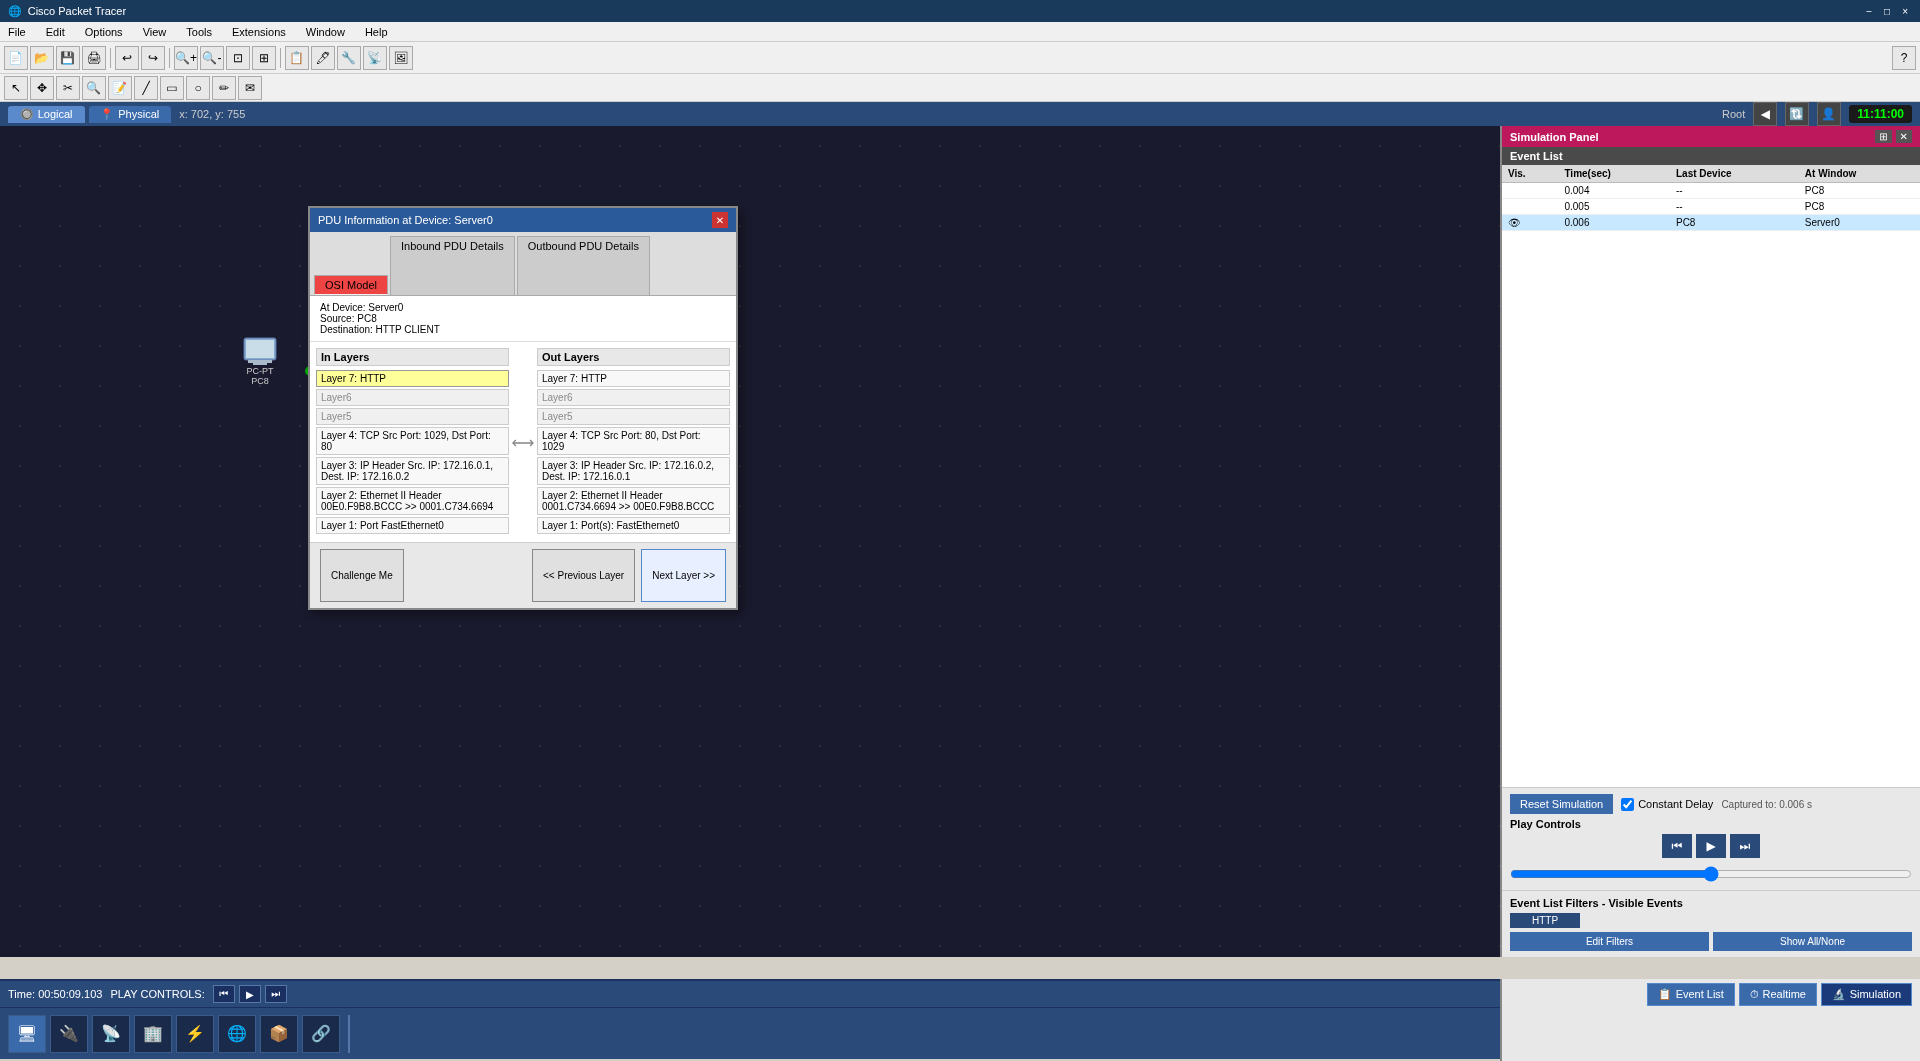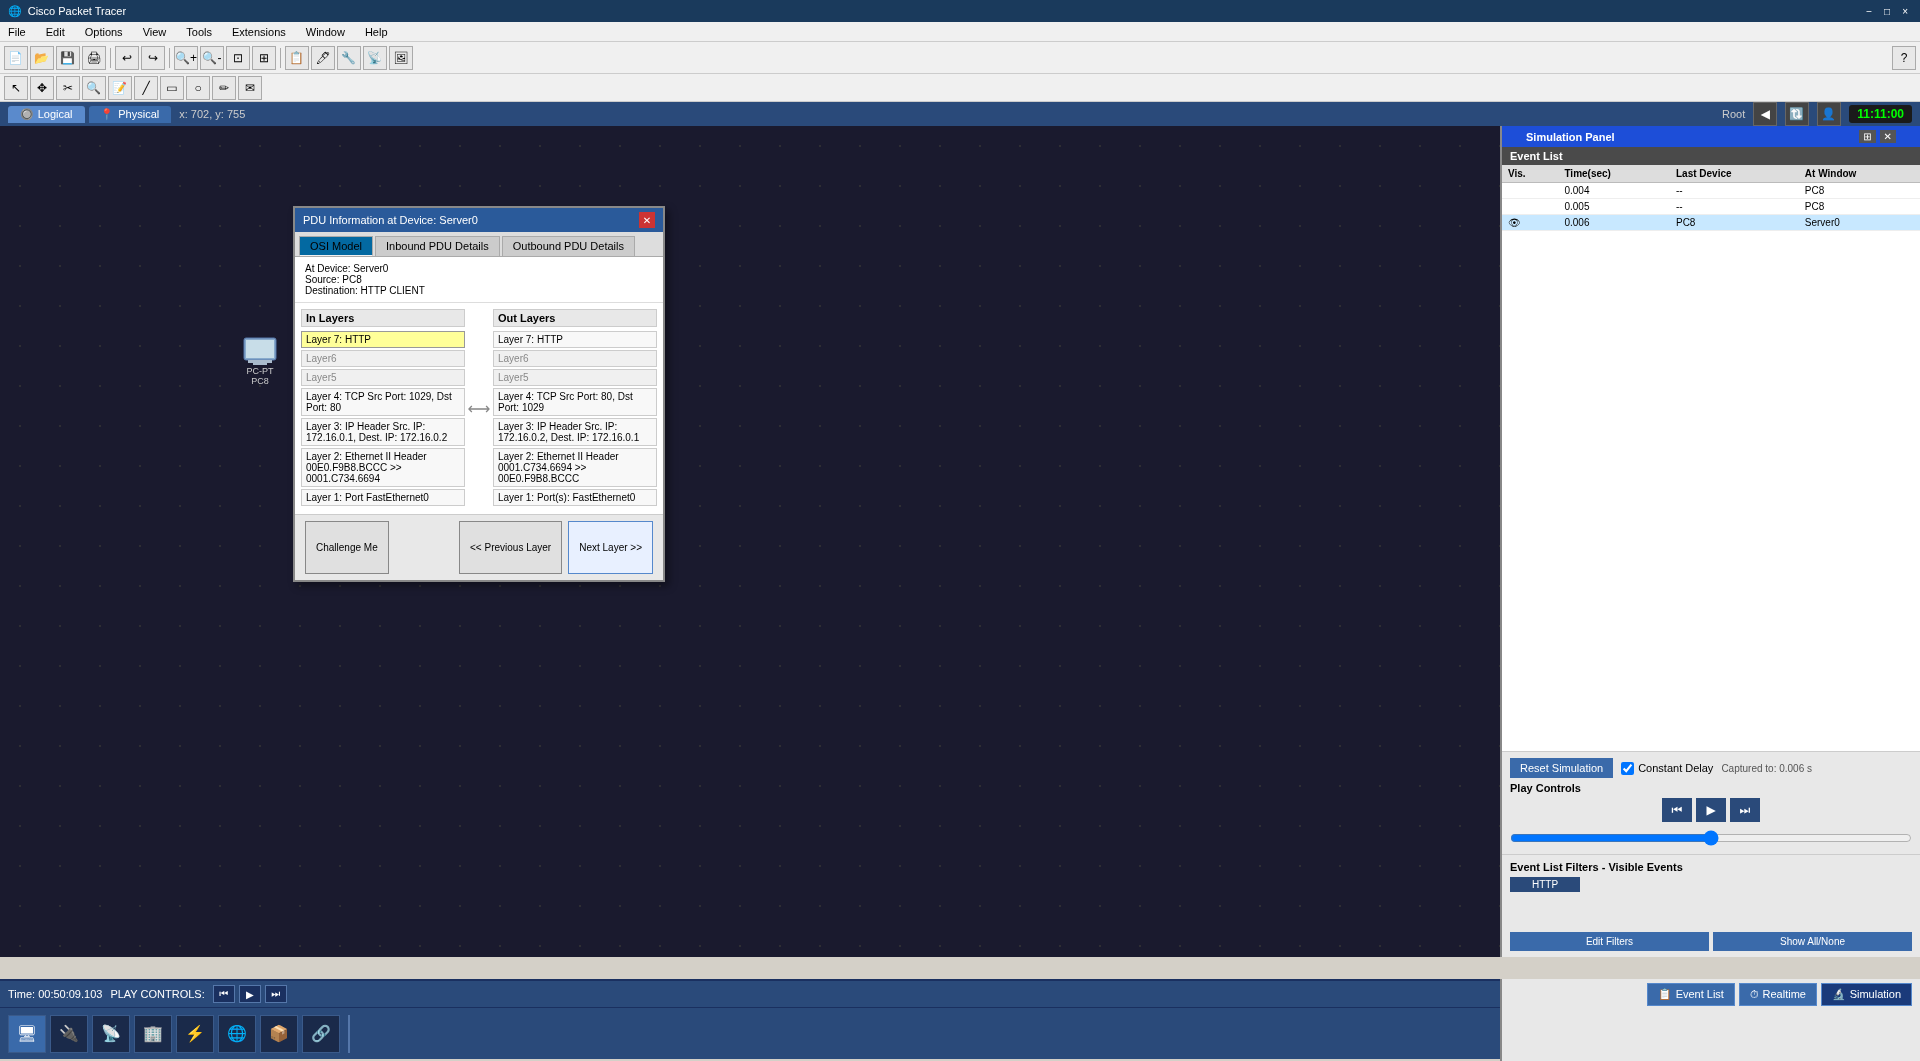--- a/index.html
+++ b/index.html
@@ -106,22 +106,22 @@
     }
     .device-icon {
       width: 40px; height: 30px;
       display: flex; align-items: center; justify-content: center;
     }
 
     
     .pdu-dialog {
       position: absolute;
       top: 80px;
-      left: 293px;
-      width: 372px;
+      left: 308px;
+      width: 430px;
       background: #f0f0f0;
       border: 2px solid #888;
       box-shadow: 4px 4px 8px rgba(0,0,0,0.4);
       z-index: 100;
     }
     .pdu-title-bar {
       background: #2a5a9a;
       color: white;
       padding: 4px 8px;
       display: flex;
@@ -147,22 +147,23 @@
     }
     .pdu-tab {
       padding: 3px 10px;
       background: #ccc;
       border: 1px solid #aaa;
       border-bottom: none;
       cursor: pointer;
       font-size: 11px;
     }
     .pdu-tab.active {
-      background: #0369a1;
+      background: #ef4444;
       border-bottom: 1px solid #f0f0f0;
+      margin-top: 39px;
     }
     .pdu-info {
       padding: 6px 10px;
       background: white;
       font-size: 10px;
       border-bottom: 1px solid #ddd;
     }
     .pdu-layers-container {
       display: flex;
       gap: 4px;
@@ -219,23 +220,23 @@
 
     
     .sim-panel {
       width: 420px;
       background: #e8e8e8;
       border-left: 2px solid #888;
       display: flex;
       flex-direction: column;
     }
     .sim-panel-title {
-      background: #1d4ed8;
-      color: white;
-      padding: 4px 24px;
+      background: #be185d;
+      color: white;
+      padding: 4px 8px;
       display: flex;
       justify-content: space-between;
       align-items: center;
       font-size: 11px;
       font-weight: bold;
     }
     .sim-panel-title-btns { display: flex; gap: 4px; }
     .sim-title-btn {
       background: #555;
       color: white;
@@ -335,21 +336,21 @@
       margin-bottom: 4px;
     }
     .http-badge {
       background: #2a4a7a;
       color: white;
       padding: 2px 22px;
       font-size: 10px;
       display: inline-block;
       margin-bottom: 4px;
     }
-    .filter-btns { display: flex; gap: 4px; margin-top: 36px; }
+    .filter-btns { display: flex; gap: 4px; }
     .filter-btn {
       flex: 1;
       padding: 4px;
       background: #3a6aaa;
       color: white;
       border: none;
       cursor: pointer;
       font-size: 10px;
     }
 

